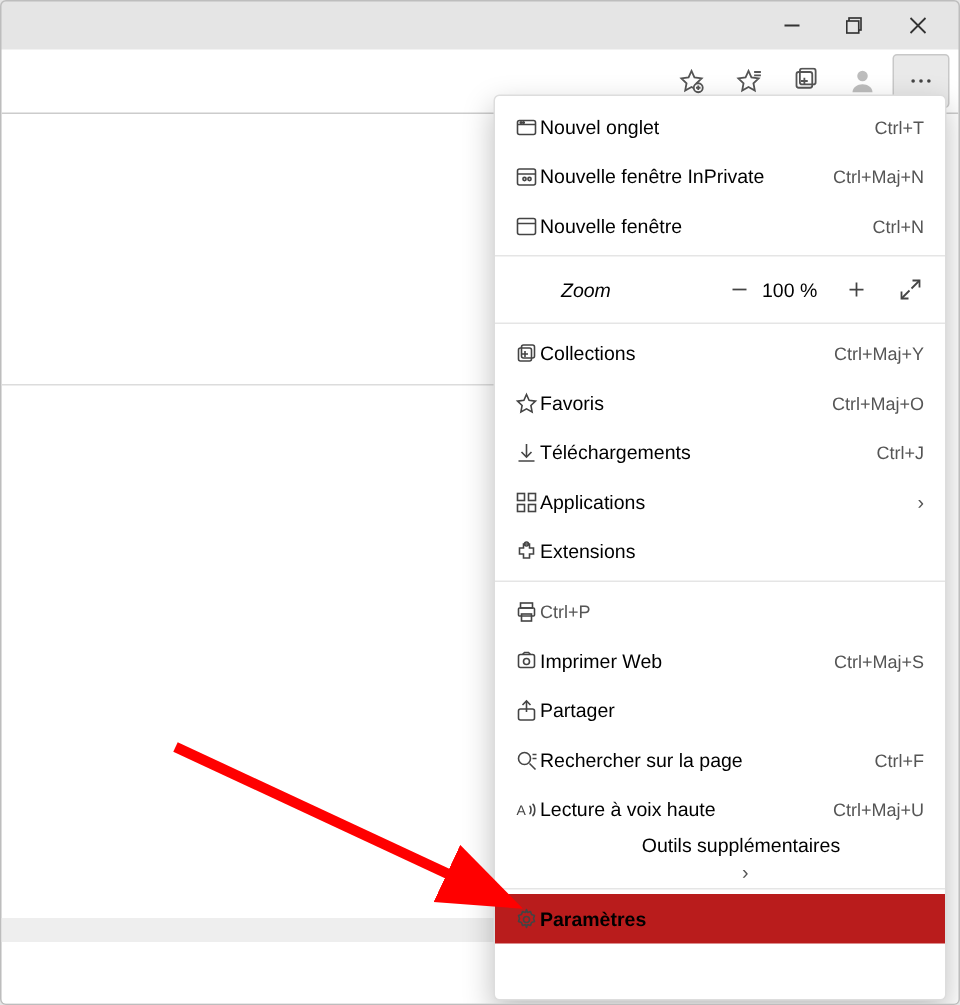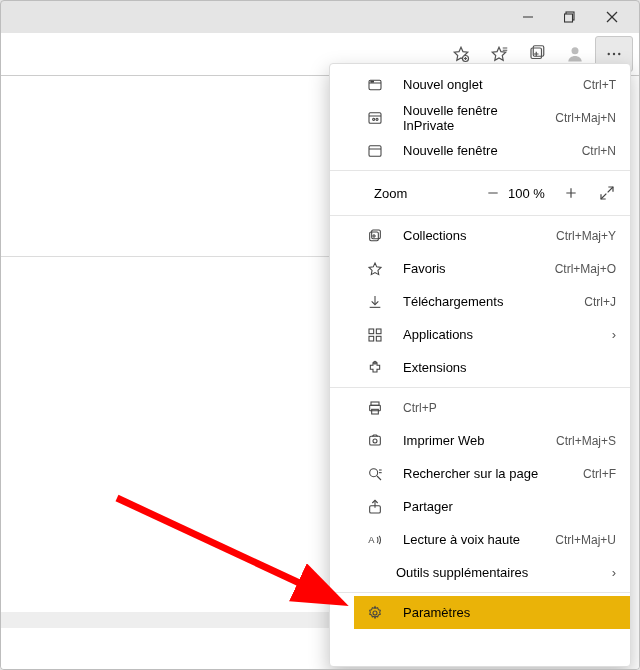--- a/index.html
+++ b/index.html
@@ -7,30 +7,30 @@
 .titlebar{height:32px;display:flex;justify-content:flex-end;align-items:center;padding-right:6px;}
 .win-btn{width:42px;height:30px;display:flex;align-items:center;justify-content:center;}
 .win-btn svg{stroke:#333;}
 .chrome{background:#fff;height:42px;border-bottom:1px solid #ccc;position:relative;}
 .chrome-icons{position:absolute;right:6px;top:0;height:42px;display:flex;align-items:center;gap:2px;}
 .ic-btn{width:36px;height:34px;display:flex;align-items:center;justify-content:center;border-radius:3px;}
 .ic-btn.more{background:#e9e9e9;border:1px solid #c8c8c8;}
 .page{background:#fff;height:calc(670px - 32px - 42px);position:relative;}
 .sep-line{position:absolute;left:0;width:340px;height:1px;background:#dcdcdc;}
 .menu{position:absolute;top:62px;right:8px;width:300px;background:#fff;border:1px solid #ddd;border-radius:4px;box-shadow:0 8px 20px rgba(0,0,0,0.25);padding:4px 0;}
-.row{display:flex;align-items:center;height:33px;padding:0 14px 0 12px;gap:19px;margin-left:24px;}
-.row.hl{background:#eab308;}
+.row{display:flex;align-items:center;height:33px;padding:0 14px 0 12px;gap:0;}
+.row.hl{background:#b91c1c;font-weight:bold;}
 .row .ic{width:18px;height:18px;display:flex;align-items:center;justify-content:center;flex-shrink:0;}
 .row .lbl{flex:1;}
 .row .sc{color:#555;font-size:12px;}
 .row .chev{color:#555;width:10px;text-align:right;}
-.row.indent{padding-left:42px;}
+.row.indent{padding-left:42px;flex-direction:column;}
 .msep{height:1px;background:#e5e5e5;margin:3px 0;}
 .zoomrow{display:flex;align-items:center;height:38px;padding:0 8px 0 44px;}
-.zoomrow .zlabel{flex:1;}
+.zoomrow .zlabel{flex:1;font-style:italic;}
 .zbtn{width:30px;height:30px;display:flex;align-items:center;justify-content:center;}
 .zval{width:48px;text-align:left;}
 .arrow{position:absolute;pointer-events:none;}
 svg{display:block;}
 </style>
 </head>
 <body>
 <div class="frame">
 
 <div class="titlebar">
@@ -246,39 +246,39 @@
             <circle cx="12" cy="12" r="3"></circle>
           </svg>
         </span>
     <span class="lbl">Imprimer Web</span>
     <span class="sc">Ctrl+Maj+S</span>
   </div>
 
   <div class="row clickable">
     <span class="ic">
           <svg width="16" height="16" viewBox="0 0 24 24" fill="none" stroke="#444" stroke-width="1.6">
+            <rect x="4" y="10" width="16" height="11" rx="2"></rect>
+            <line x1="12" y1="3" x2="12" y2="13"></line>
+            <polyline points="8 6 12 2 16 6"></polyline>
+          </svg>
+        </span>
+    <span class="lbl">Partager</span>
+  </div>
+
+  <div class="row clickable">
+    <span class="ic">
+          <svg width="16" height="16" viewBox="0 0 24 24" fill="none" stroke="#444" stroke-width="1.6">
             <circle cx="10" cy="10" r="6"></circle>
             <line x1="15" y1="15" x2="21" y2="21"></line>
             <line x1="18" y1="6" x2="22" y2="6"></line>
             <line x1="18" y1="10" x2="22" y2="10"></line>
           </svg>
         </span>
     <span class="lbl">Rechercher sur la page</span>
     <span class="sc">Ctrl+F</span>
-  </div>
-
-  <div class="row clickable">
-    <span class="ic">
-          <svg width="16" height="16" viewBox="0 0 24 24" fill="none" stroke="#444" stroke-width="1.6">
-            <rect x="4" y="10" width="16" height="11" rx="2"></rect>
-            <line x1="12" y1="3" x2="12" y2="13"></line>
-            <polyline points="8 6 12 2 16 6"></polyline>
-          </svg>
-        </span>
-    <span class="lbl">Partager</span>
   </div>
 
   <div class="row clickable">
     <span class="ic">
           <svg width="16" height="16" viewBox="0 0 24 24" fill="none" stroke="#444" stroke-width="1.6">
             <text x="2" y="17" font-size="14" font-family="Arial" fill="#444" stroke="none">A</text>
             <path d="M15 8c2 1 2 7 0 8"></path>
             <path d="M18 6c3 2 3 10 0 12"></path>
           </svg>
         </span>

